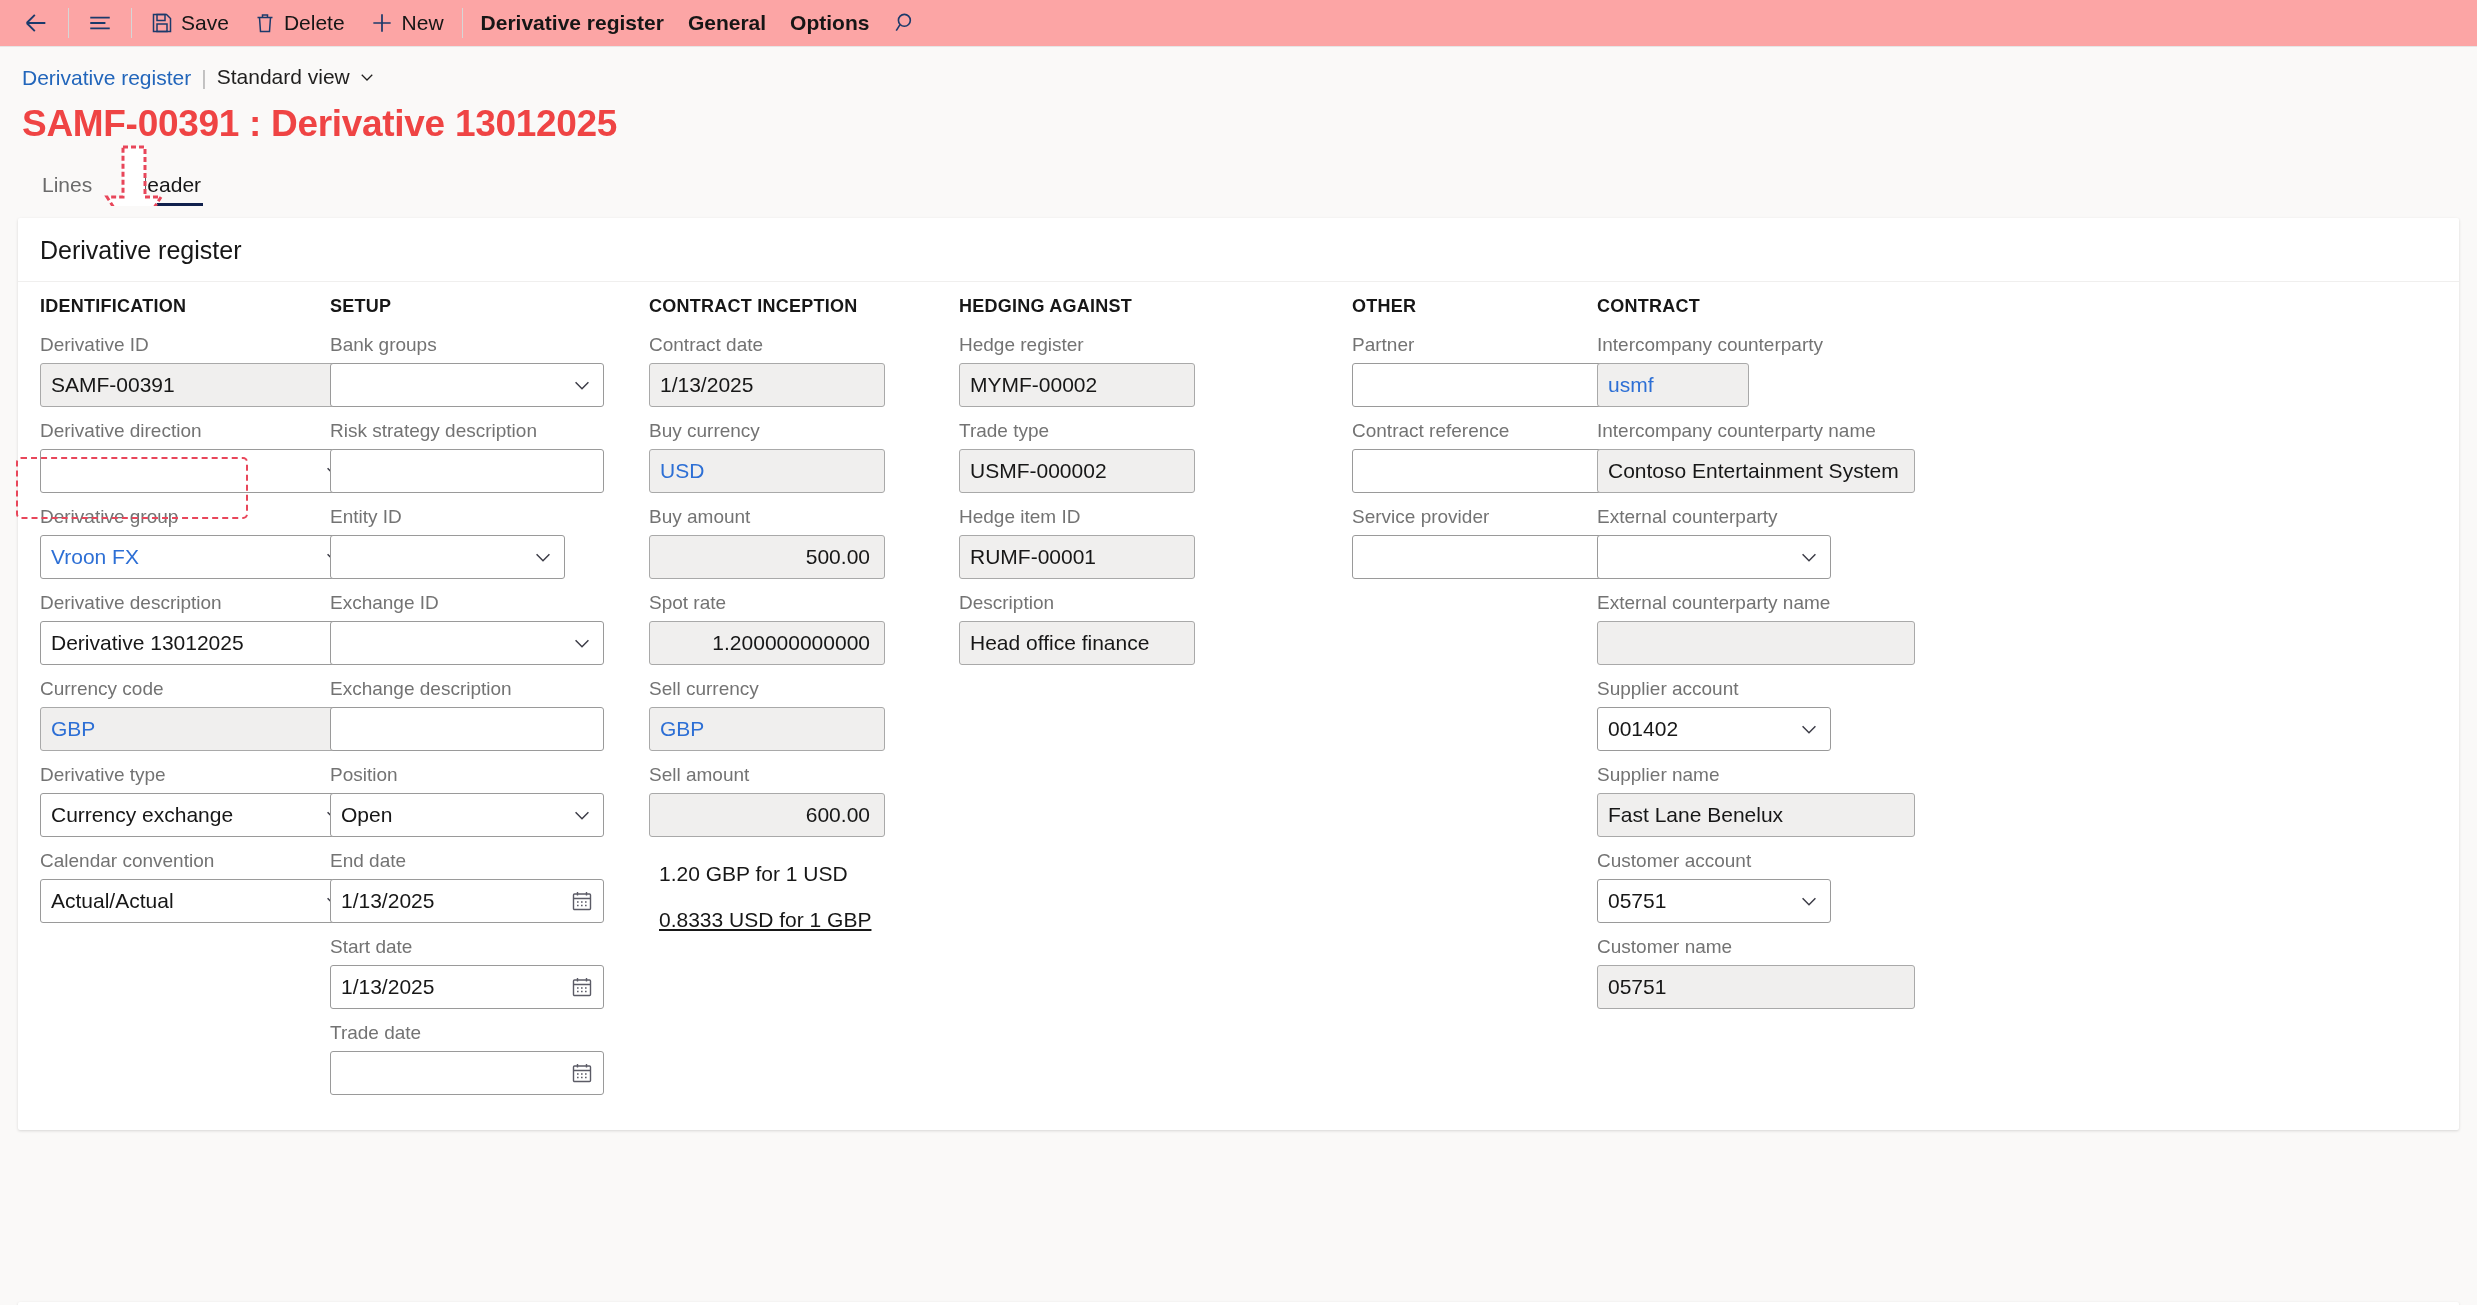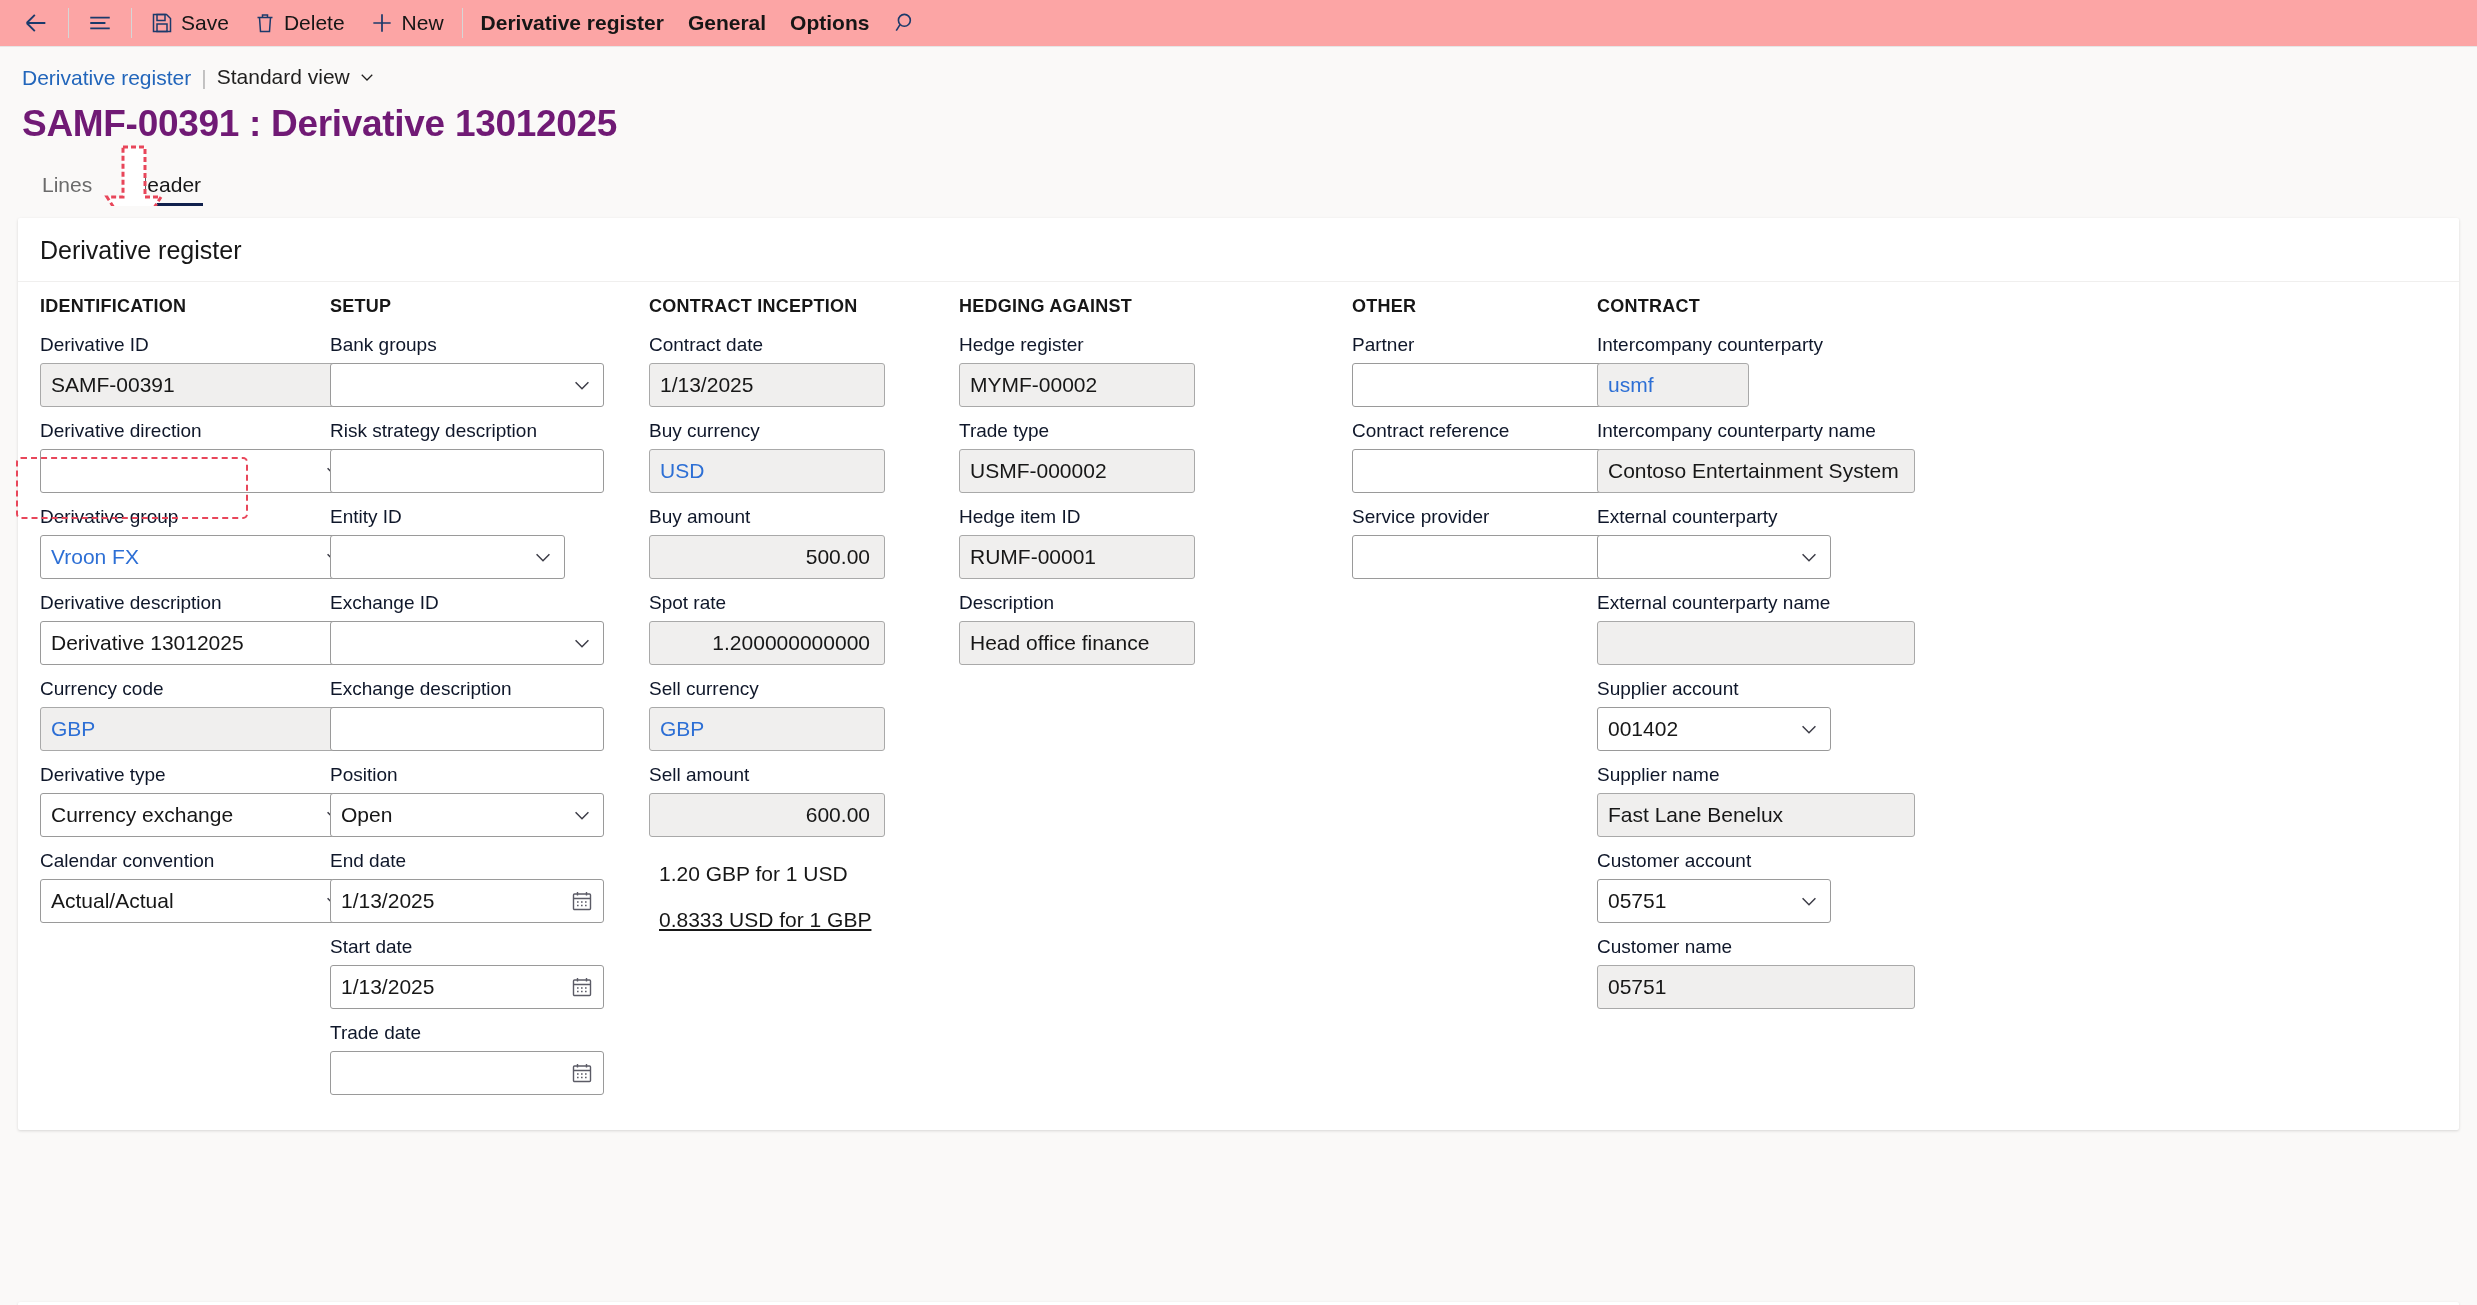--- a/index.html
+++ b/index.html
@@ -52,21 +52,21 @@
     height: 30px;
   }
   .breadcrumb .crumb-link { color: #2266bb; cursor: pointer; }
   .breadcrumb .crumb-bar { color: #b9b9b9; }
   .breadcrumb .crumb-view { color: #201f1e; cursor: pointer; }
   .chev-sm { display: inline-block; vertical-align: middle; margin-left: 2px; }
 
   .rec-title {
     font-size: 37px;
     font-weight: bold;
-    color: #701a75;
+    color: #ef4444;
     letter-spacing: -0.3px;
     margin-top: 9px;
     line-height: 44px;
     white-space: nowrap;
   }
 
   .tabstrip {
     display: flex;
     align-items: flex-end;
     gap: 0px;
@@ -121,21 +121,21 @@
     font-size: 18px;
     font-weight: bold;
     color: #171717;
     letter-spacing: 0.25px;
     margin-bottom: 16px;
     height: 22px;
   }
   .fld { margin-bottom: 13px; }
   .fld-label {
     font-size: 19px;
-    color: #0f172a;
+    color: #737373;
     margin-bottom: 5px;
     height: 24px;
     white-space: nowrap;
   }
   .ctl {
     position: relative;
     height: 44px;
     border: 1px solid #9a9a9a;
     border-radius: 3px;
     background: #ffffff;

